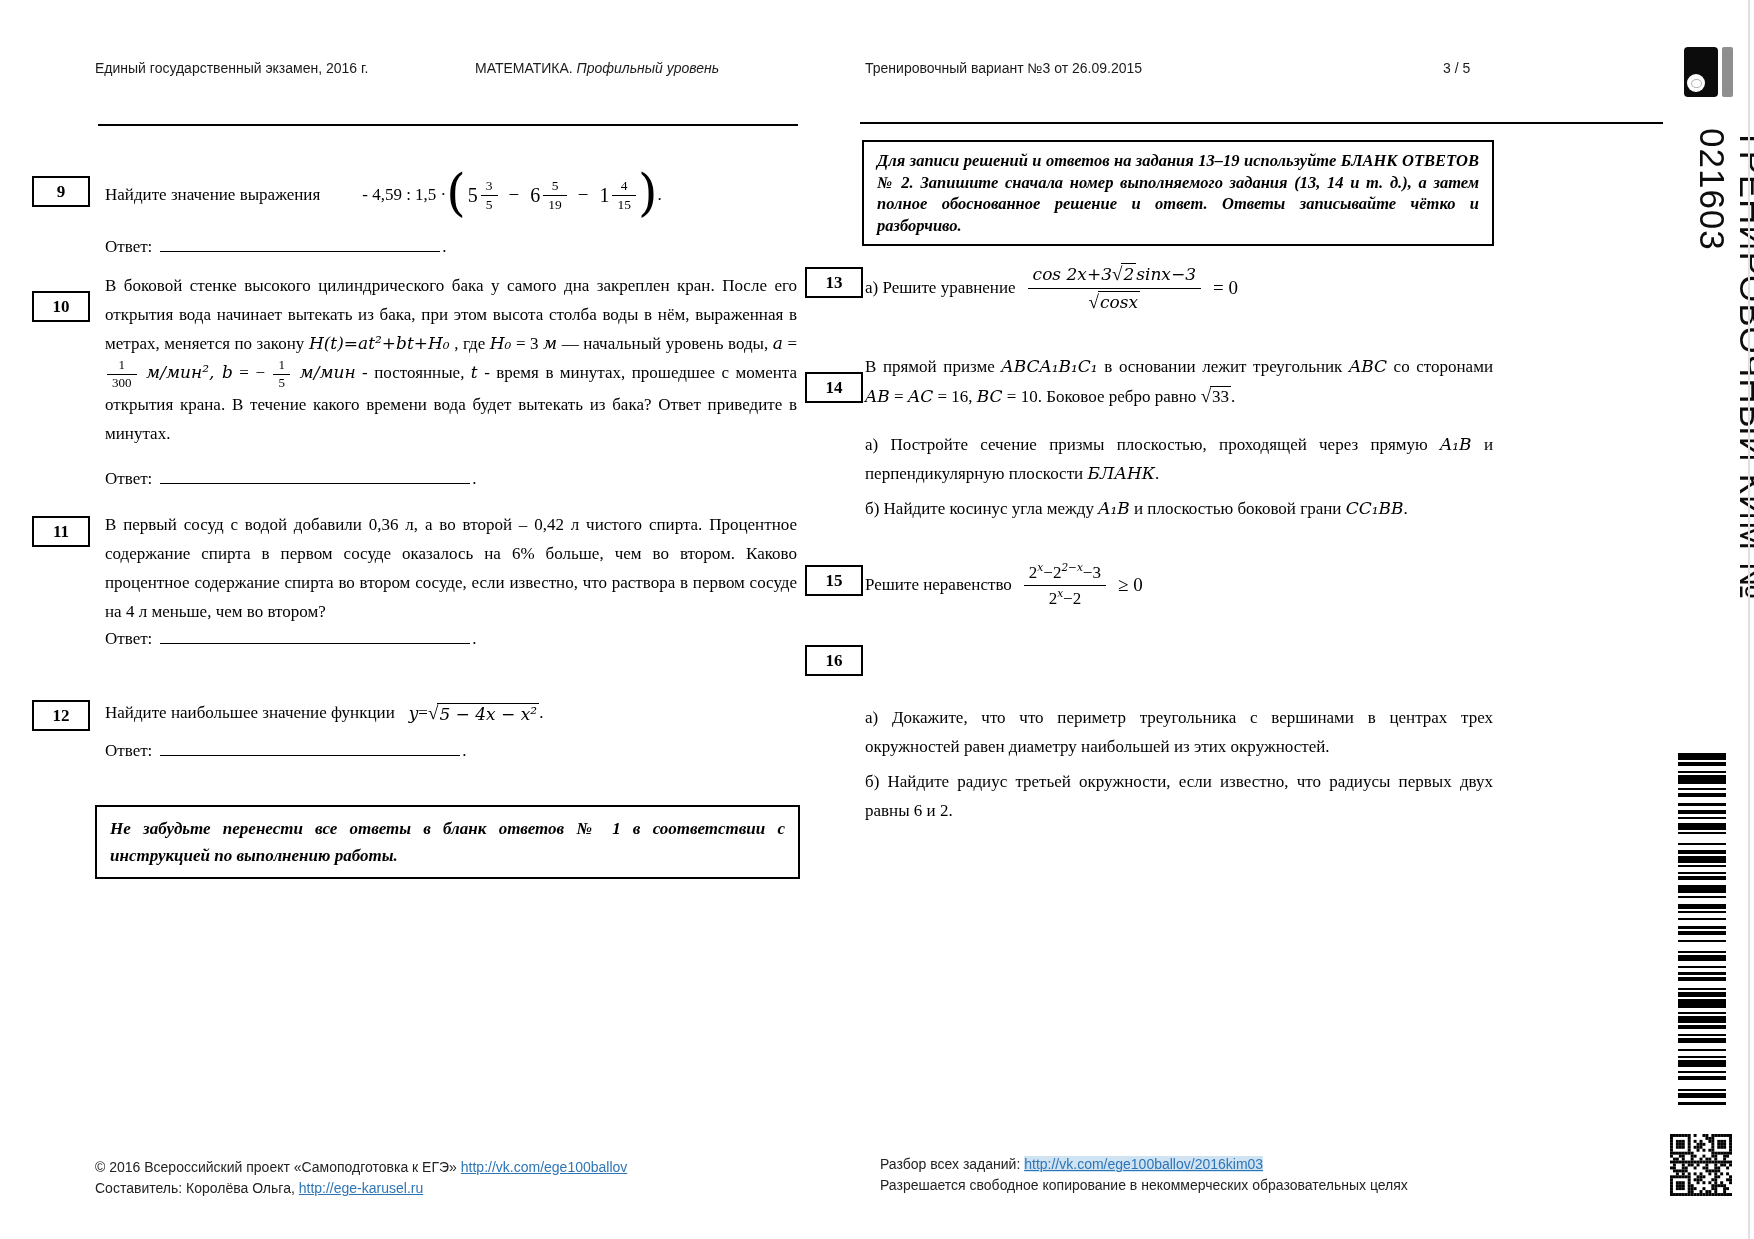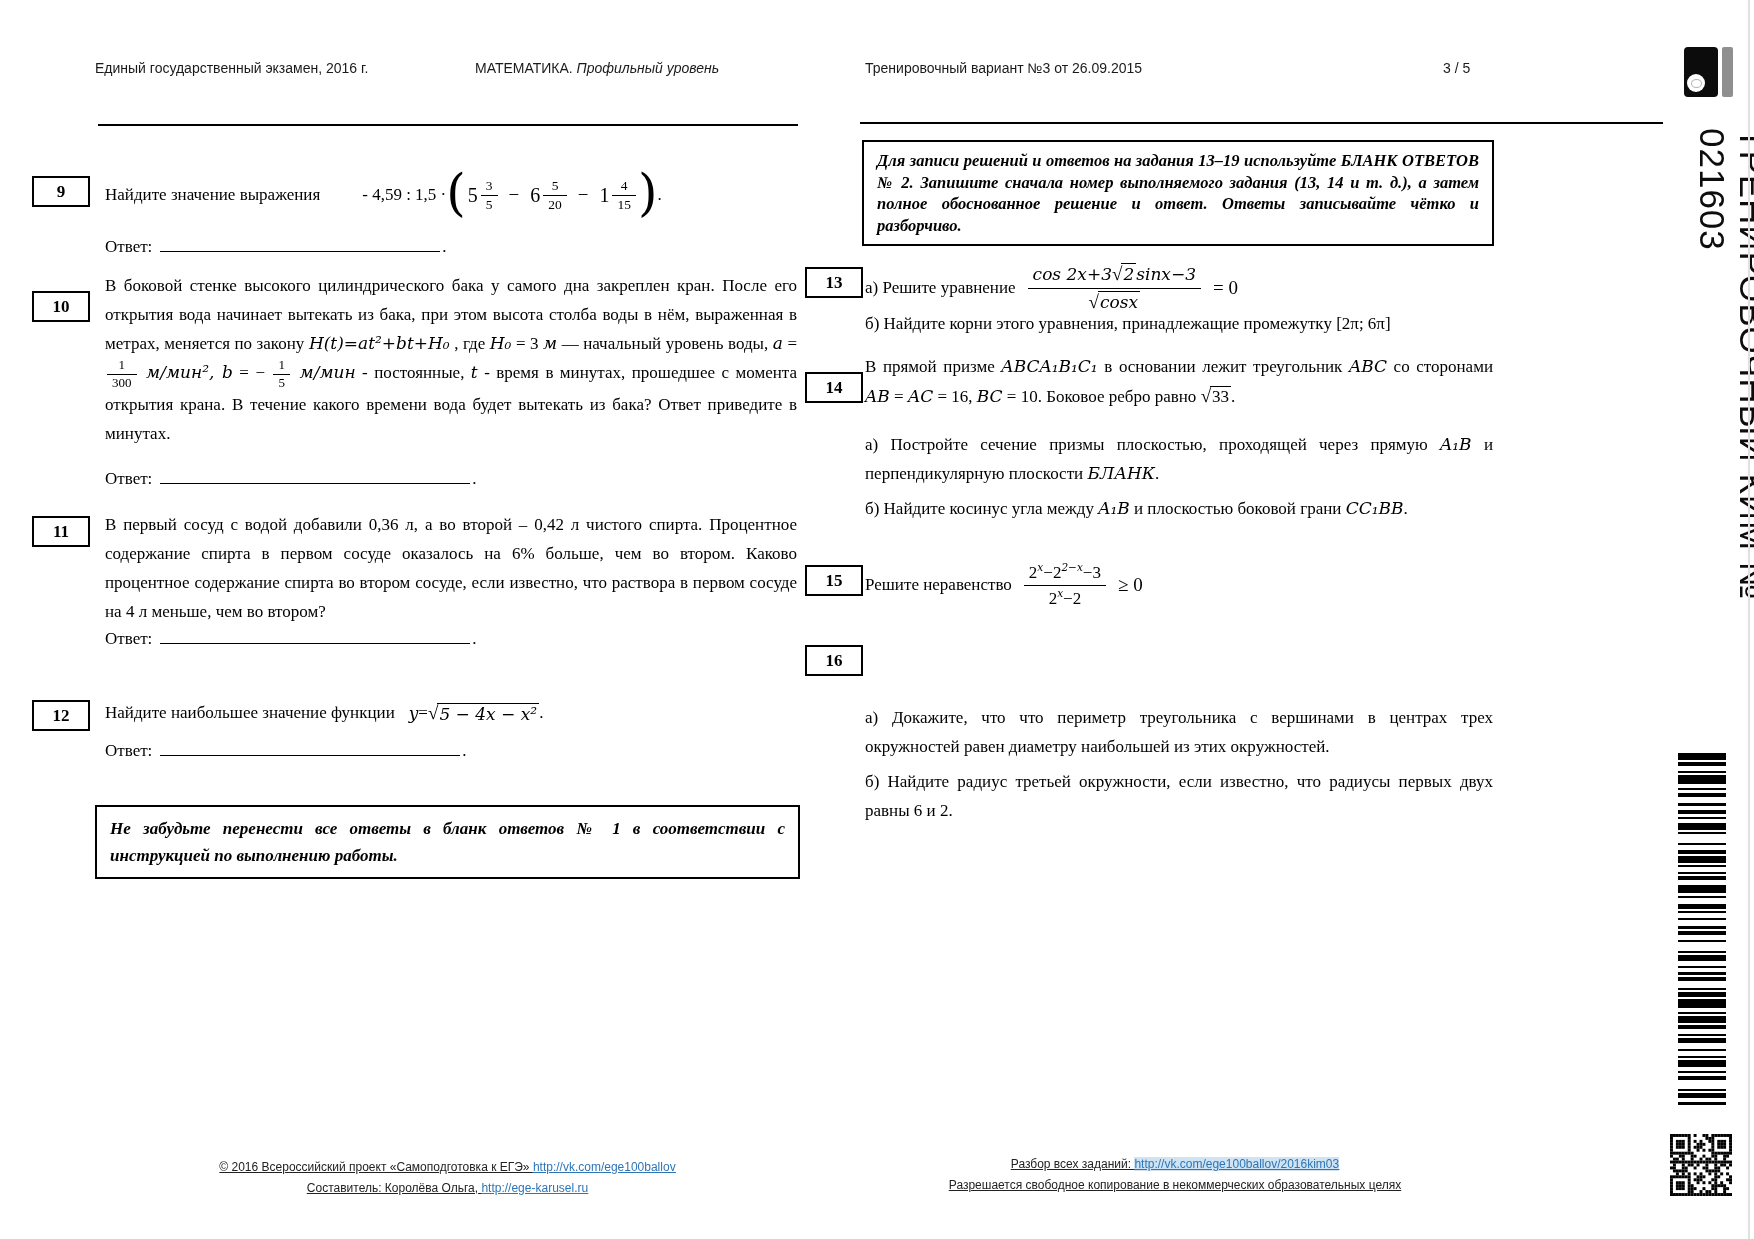--- a/index.html
+++ b/index.html
@@ -37,22 +37,22 @@
   .kim{position:absolute;writing-mode:vertical-rl;text-orientation:sideways;
        font-family:"Liberation Sans",sans-serif;font-size:35px;letter-spacing:1px;color:#0d0d0d;}
   .logo{position:absolute;display:flex;gap:4px;}
   .logo-black{width:34px;height:50px;background:#0c0c0c;border-radius:4px;position:relative;}
   .logo-circ{position:absolute;left:3px;bottom:5px;width:18px;height:18px;background:#fff;border-radius:50%;}
   .logo-circ:after{content:"";position:absolute;left:4px;top:5px;width:9px;height:7px;
         border:1.5px solid #b5b5b5;border-radius:50%;}
   .logo-stripe{width:11px;height:50px;background:#8f8f8f;border-radius:2px;}
   .barcode{position:absolute;width:48px;overflow:hidden;}
   .barcode div{width:100%;}
-  .footer{position:absolute;text-align:center;font-family:"Liberation Sans",sans-serif;
-          font-size:12px;line-height:21px;color:#222;text-decoration:underline;}
+  .footer{position:absolute;text-align:left;font-family:"Liberation Sans",sans-serif;
+          font-size:14px;line-height:21px;color:#222;}
   .link{color:#2e75b6;text-decoration:underline;cursor:pointer;}
   .link.hl{background:#cfe3f3;}
   .page-edge{position:absolute;left:1748px;top:0;width:0;height:1239px;border-left:2px solid #e0e0e0;}
 </style>
 </head>
 <body>
 
 <div class="page">
 
   <div class="abs hdr" style="left:95px;top:60px;">Единый государственный экзамен, 2016 г.</div>
@@ -76,21 +76,21 @@
           <span class="frac sm">
             <span class="fn">3</span>
             <span class="fd">5</span>
           </span>
         </span>
       <span class="opx">−</span>
       <span class="mixed">
           <span class="mw">6</span>
           <span class="frac sm">
             <span class="fn">5</span>
-            <span class="fd">20</span>
+            <span class="fd">19</span>
           </span>
         </span>
       <span class="opx">−</span>
       <span class="mixed">
           <span class="mw">1</span>
           <span class="frac sm">
             <span class="fn">4</span>
             <span class="fd">15</span>
           </span>
         </span>
@@ -135,21 +135,20 @@
       <span>13</span>
     </div>
   <div class="eqrow" style="left:865px;top:252px;height:72px;">
     <span>а) Решите уравнение</span>
     <span class="frac eq">
       <span class="fn"><span class="mi">cos 2x+3</span><span class="rsign">√</span><span class="rbar mi">2</span><span class="mi">sinx−3</span></span>
       <span class="fd"><span class="rsign">√</span><span class="rbar mi">cosx</span></span>
     </span>
     <span class="eqres">= 0</span>
   </div>
-  <div class="abs" style="left:865px;top:314px;width:628px;font-size:17px;">б) Найдите корни этого уравнения, принадлежащие промежутку [2π; 6π]</div>
 
   <div class="tasknum" style="left:805px;top:372px;">
       <span>14</span>
     </div>
   <p class="para" style="left:865px;top:352px;width:628px;margin:0;"><span>В прямой призме </span><span class="mi">ABCA₁B₁C₁</span><span> в основании лежит треугольник </span><span class="mi">ABC</span><span> со сторонами </span><span class="mi">AB</span><span> = </span><span class="mi">AC</span><span> = 16, </span><span class="mi">BC</span><span> = 10. Боковое ребро равно </span><span class="rsign">√</span><span class="rbar">33</span><span>.</span></p>
   <p class="para" style="left:865px;top:430px;width:628px;margin:0;"><span>а) Постройте сечение призмы плоскостью, проходящей через прямую </span><span class="mi">A₁B</span><span> и перпендикулярную плоскости </span><span class="mi">БЛАНК</span><span>.</span></p>
   <p class="para" style="left:865px;top:494px;width:628px;margin:0;text-align:left;"><span>б) Найдите косинус угла между </span><span class="mi">A₁B</span><span> и плоскостью боковой грани </span><span class="mi">CC₁BB</span><span>.</span></p>
 
   <div class="tasknum" style="left:805px;top:565px;">
       <span>15</span>

